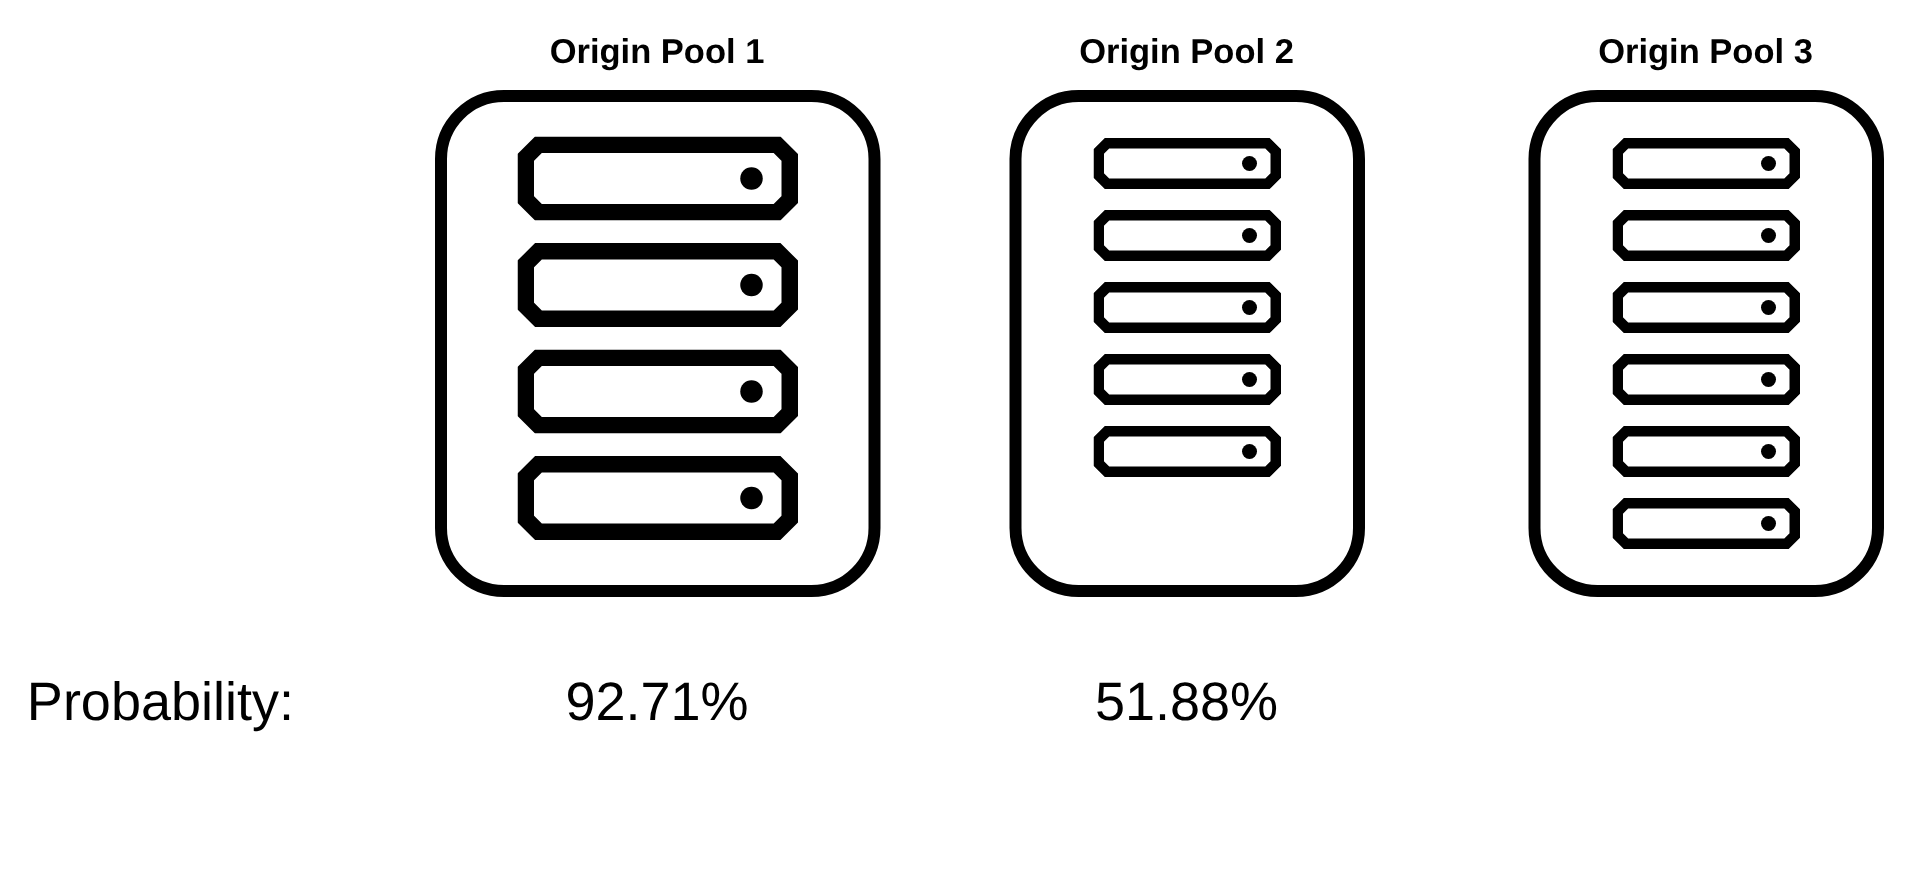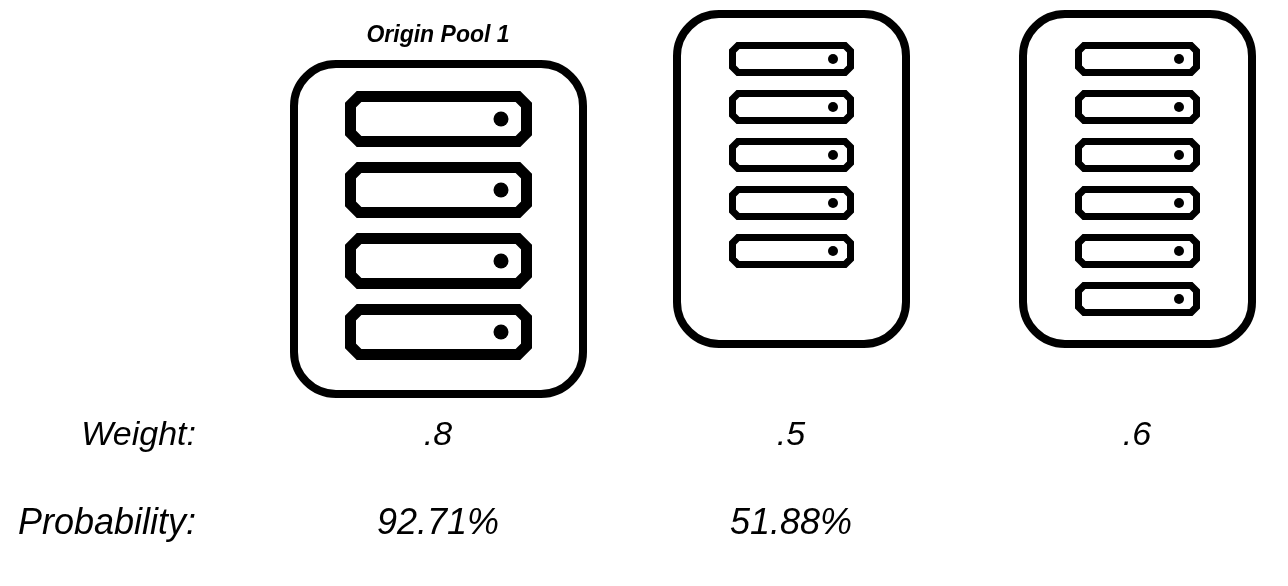--- a/index.html
+++ b/index.html
@@ -1,21 +1,21 @@
 <!DOCTYPE html>
 <html style="--fg: #000000; --bg: #ffffff;"><head>
 <meta charset="utf-8">
 <style>
   :root { --fg:#000000; --bg:#ffffff; }
   html,body { margin:0; padding:0; background:var(--bg); }
   body {
     width:1288px; height:586px; overflow:hidden;
     font-family:"Liberation Sans", sans-serif; color:var(--fg);
   }
-  .diagram { width:1288px; height:445px;font-style:italic; }
+  .diagram { width:1288px; height:445px; }
   .grid-row { display:grid; grid-template-columns:280px 316px 390px 302px; }
 
   
   .pools-row { height:400px; }
   .pool-col { display:flex; flex-direction:column; align-items:center; }
   .pool-title {
     margin-top:18px; height:32px; line-height:32px;
     font-size:23px; font-weight:bold; text-align:center; white-space:nowrap;
   }
   .pool-box {
@@ -63,20 +63,21 @@
             </svg>
             <svg class="server-icon" width="187" height="56" viewBox="0 0 187 56">
               <polygon points="14,5.5 173,5.5 181.5,14 181.5,42 173,50.5 14,50.5 5.5,42 5.5,14" fill="#ffffff" stroke="#000000" stroke-width="11" stroke-linejoin="miter"></polygon>
               <circle cx="156" cy="28" r="7.5" fill="#000000"></circle>
             </svg>
           </div>
       </div>
     </div>
 
     <div class="pool-col">
+      <div class="pool-title">Origin Pool 2</div>
       <div class="pool-box small">
         <div class="server-stack stack-small">
             <svg class="server-icon" width="125" height="34" viewBox="0 0 125 34">
               <polygon points="9,3.5 116,3.5 121.5,9 121.5,25 116,30.5 9,30.5 3.5,25 3.5,9" fill="#ffffff" stroke="#000000" stroke-width="7" stroke-linejoin="miter"></polygon>
               <circle cx="104" cy="17" r="5" fill="#000000"></circle>
             </svg>
             <svg class="server-icon" width="125" height="34" viewBox="0 0 125 34">
               <polygon points="9,3.5 116,3.5 121.5,9 121.5,25 116,30.5 9,30.5 3.5,25 3.5,9" fill="#ffffff" stroke="#000000" stroke-width="7" stroke-linejoin="miter"></polygon>
               <circle cx="104" cy="17" r="5" fill="#000000"></circle>
             </svg>
@@ -90,20 +91,21 @@
             </svg>
             <svg class="server-icon" width="125" height="34" viewBox="0 0 125 34">
               <polygon points="9,3.5 116,3.5 121.5,9 121.5,25 116,30.5 9,30.5 3.5,25 3.5,9" fill="#ffffff" stroke="#000000" stroke-width="7" stroke-linejoin="miter"></polygon>
               <circle cx="104" cy="17" r="5" fill="#000000"></circle>
             </svg>
           </div>
       </div>
     </div>
 
     <div class="pool-col">
+      <div class="pool-title">Origin Pool 3</div>
       <div class="pool-box small">
         <div class="server-stack stack-small">
             <svg class="server-icon" width="125" height="34" viewBox="0 0 125 34">
               <polygon points="9,3.5 116,3.5 121.5,9 121.5,25 116,30.5 9,30.5 3.5,25 3.5,9" fill="#ffffff" stroke="#000000" stroke-width="7" stroke-linejoin="miter"></polygon>
               <circle cx="104" cy="17" r="5" fill="#000000"></circle>
             </svg>
             <svg class="server-icon" width="125" height="34" viewBox="0 0 125 34">
               <polygon points="9,3.5 116,3.5 121.5,9 121.5,25 116,30.5 9,30.5 3.5,25 3.5,9" fill="#ffffff" stroke="#000000" stroke-width="7" stroke-linejoin="miter"></polygon>
               <circle cx="104" cy="17" r="5" fill="#000000"></circle>
             </svg>
@@ -121,26 +123,20 @@
             </svg>
             <svg class="server-icon" width="125" height="34" viewBox="0 0 125 34">
               <polygon points="9,3.5 116,3.5 121.5,9 121.5,25 116,30.5 9,30.5 3.5,25 3.5,9" fill="#ffffff" stroke="#000000" stroke-width="7" stroke-linejoin="miter"></polygon>
               <circle cx="104" cy="17" r="5" fill="#000000"></circle>
             </svg>
           </div>
       </div>
     </div>
   </div>
 
-  <div class="grid-row weight-row">
-    <div class="cell label-cell">Weight:</div>
-    <div class="cell value-cell">.8</div>
-    <div class="cell value-cell">.5</div>
-    <div class="cell value-cell">.6</div>
-  </div>
 
   <div class="grid-row prob-row">
     <div class="cell label-cell">Probability:</div>
     <div class="cell value-cell">92.71%</div>
     <div class="cell value-cell">51.88%</div>
   </div>
 
 </div>
 
 </body></html>

